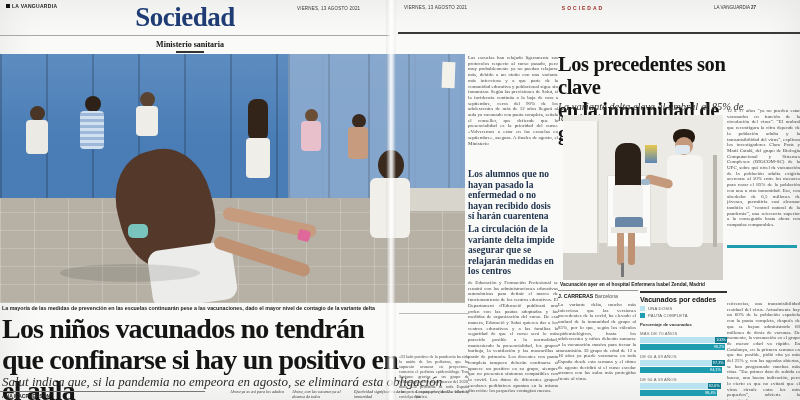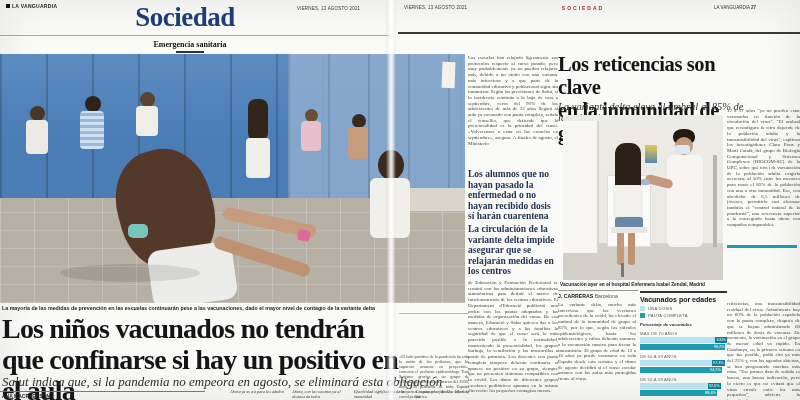--- a/index.html
+++ b/index.html
@@ -41,21 +41,21 @@
   <div class="abs" style="left:100px;top:2px;width:170px;text-align:center;font-size:27px;font-weight:bold;color:#1f3d74;letter-spacing:-.5px;">Sociedad</div>
   <div class="abs sans" style="left:297px;top:6px;font-size:4.5px;color:#333;letter-spacing:.2px;">VIERNES, 13 AGOSTO 2021</div>
   <div class="abs sans" style="left:404px;top:5px;font-size:4.5px;color:#333;letter-spacing:.2px;">VIERNES, 13 AGOSTO 2021</div>
   <div class="abs sans" style="left:540px;top:5px;width:86px;text-align:center;font-size:5px;font-weight:bold;color:#9c2b23;letter-spacing:2px;">SOCIEDAD</div>
   <div class="abs sans" style="left:714px;top:5px;font-size:4.5px;color:#333;">
     <span>LA VANGUARDIA</span>
     <b>27</b>
   </div>
   <div class="abs rule" style="left:0;top:35px;width:390px;height:1px;background:#a8a8a8;"></div>
   <div class="abs rule" style="left:398px;top:32px;width:402px;height:2px;background:#3a3a3a;"></div>
-  <div class="abs" style="left:110px;top:40px;width:160px;text-align:center;font-size:8px;font-weight:bold;color:#101010;">Emergencia sanitaria</div>
+  <div class="abs" style="left:110px;top:40px;width:160px;text-align:center;font-size:8px;font-weight:bold;color:#101010;">Ministerio sanitaria</div>
   <div class="abs rule" style="left:176px;top:51px;width:28px;height:2px;background:#333;"></div>
 
   <div class="abs" style="left:0;top:54px;width:465px;height:249px;overflow:hidden;background:#4a7db6;">
     <div class="fig" style="left:0;top:0;width:100%;height:58%;background:linear-gradient(180deg,#5d8cc0 0%,#4a7db6 60%);"></div>
     <div class="fig" style="left:0;top:0;width:100%;height:58%;background:repeating-linear-gradient(90deg,rgba(0,0,0,.18) 0 2px,transparent 2px 46px);"></div>
     <div class="fig" style="left:62%;top:0;width:38%;height:62%;background:#8fadd0;opacity:.85;"></div>
     <div class="fig" style="left:62%;top:0;width:38%;height:62%;background:repeating-linear-gradient(90deg,rgba(0,0,0,.12) 0 2px,transparent 2px 40px);"></div>
     <div class="fig" style="left:442px;top:8px;width:13px;height:26px;background:#f2f1ea;transform:rotate(2deg);"></div>
     <div class="fig" style="left:0;top:58%;width:100%;height:42%;background:#b6b0a5;"></div>
     <div class="fig" style="left:0;top:58%;width:100%;height:42%;background:repeating-linear-gradient(90deg,rgba(255,255,255,.22) 0 1px,transparent 1px 34px),repeating-linear-gradient(0deg,rgba(255,255,255,.18) 0 1px,transparent 1px 18px);"></div>
@@ -101,21 +101,21 @@
   <div class="abs pq" style="left:468px;top:224px;width:90px;height:52px;font-size:9.5px;line-height:10.5px;">La circulación de la variante delta impide asegurar que se relajarán medidas en los centros</div>
   <div class="abs pq" style="left:468px;top:169px;width:90px;height:52px;font-size:9.5px;line-height:10.5px;">Los alumnos que no hayan pasado la enfermedad o no hayan recibido dosis sí harán cuarentena</div>
   <div class="abs t5" style="left:468px;top:280px;width:90px;height:120px;">de Educación y Formación Profesional se reunirá con las administraciones educativas autonómicas para definir el marco de funcionamiento de los centros educativos. El Departament d'Educació publicará una orden con las pautas adoptadas y las medidas de organización del curso. De esa manera, Educació y Salut quieren dar a los centros educativos y a las familias la seguridad de que el curso será lo más parecido posible a la normalidad, manteniendo la presencialidad, los grupos burbuja, la ventilación y las mascarillas a partir de primaria. Los docentes con pauta completa tampoco deberán confinarse si aparece un positivo en su grupo, siempre que no presenten síntomas compatibles con la covid. Los datos de diferentes grupos escolares pediátricos apuntan en la misma dirección: los pequeños contagian menos.</div>
 
   <div class="abs rule" style="left:399px;top:313px;width:70px;height:1px;background:#bbb;"></div>
   <div class="abs t43" style="left:399px;top:354px;width:70px;height:46px;">«El lado positivo de la pandemia ha sido la unión de los pediatras, que ha supuesto avanzar en proyectos», comenta el pediatra epidemiólogo Toni Soriano: gracias a un grupo de WhatsApp activo desde marzo del 2020, unos 150 pediatras de toda España comparten casos y evidencia sobre la covid pediátrica.</div>
 
   <div class="abs" style="left:386px;top:0;width:10px;height:400px;background:linear-gradient(90deg,rgba(0,0,0,.05),rgba(255,255,255,.85) 45%,rgba(255,255,255,.85) 60%,rgba(0,0,0,.04));"></div>
 
   <div class="abs" style="left:558px;top:53px;width:195px;font-size:20.5px;line-height:23px;font-weight:bold;letter-spacing:-.4px;color:#141414;">
-    <span style="display:block;">Los reticencias son clave</span>
+    <span style="display:block;">Los precedentes son clave</span>
     <span style="display:block;">en la inmunidad de grupo</span>
   </div>
   <div class="abs" style="left:558px;top:101px;width:195px;font-size:10.5px;font-style:italic;color:#333;">La variante delta eleva el umbral al 85% de la población</div>
 
   <div class="abs" style="left:563px;top:115px;width:160px;height:165px;overflow:hidden;background:#eceae5;">
     <div class="fig" style="left:0;top:128px;width:100%;height:37px;background:#d3d0c9;"></div>
     <div class="fig" style="left:0;top:6px;width:34px;height:132px;background:#f7f6f3;border-right:2px solid #d9d6cf;"></div>
     <div class="fig" style="left:44px;top:60px;width:42px;height:70px;background:#fbfbf9;border:1px solid #e0ded8;"></div>
     <div class="fig" style="left:82px;top:30px;width:12px;height:18px;background:linear-gradient(180deg,#e8c94e,#5b86b5);"></div>
     <div class="fig" style="left:52px;top:28px;width:26px;height:54px;border-radius:10px;background:#2b2119;"></div>

